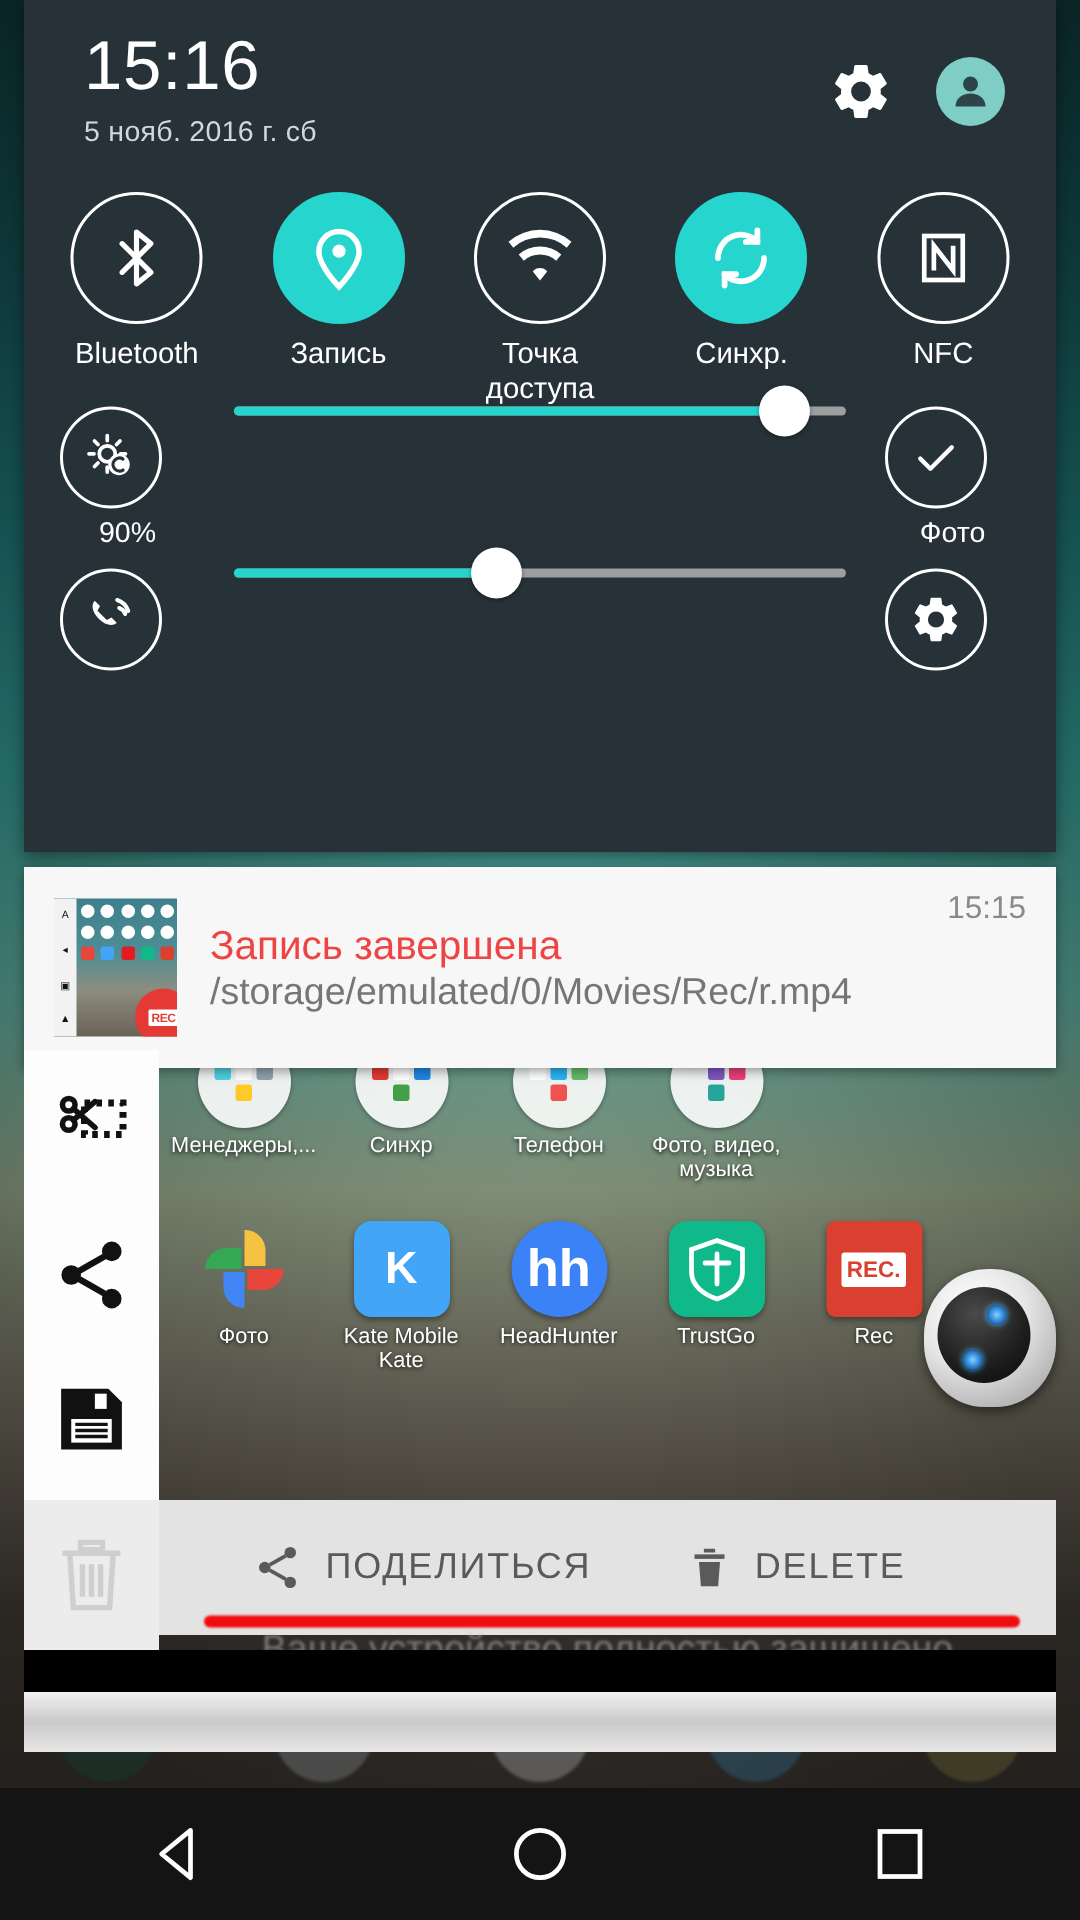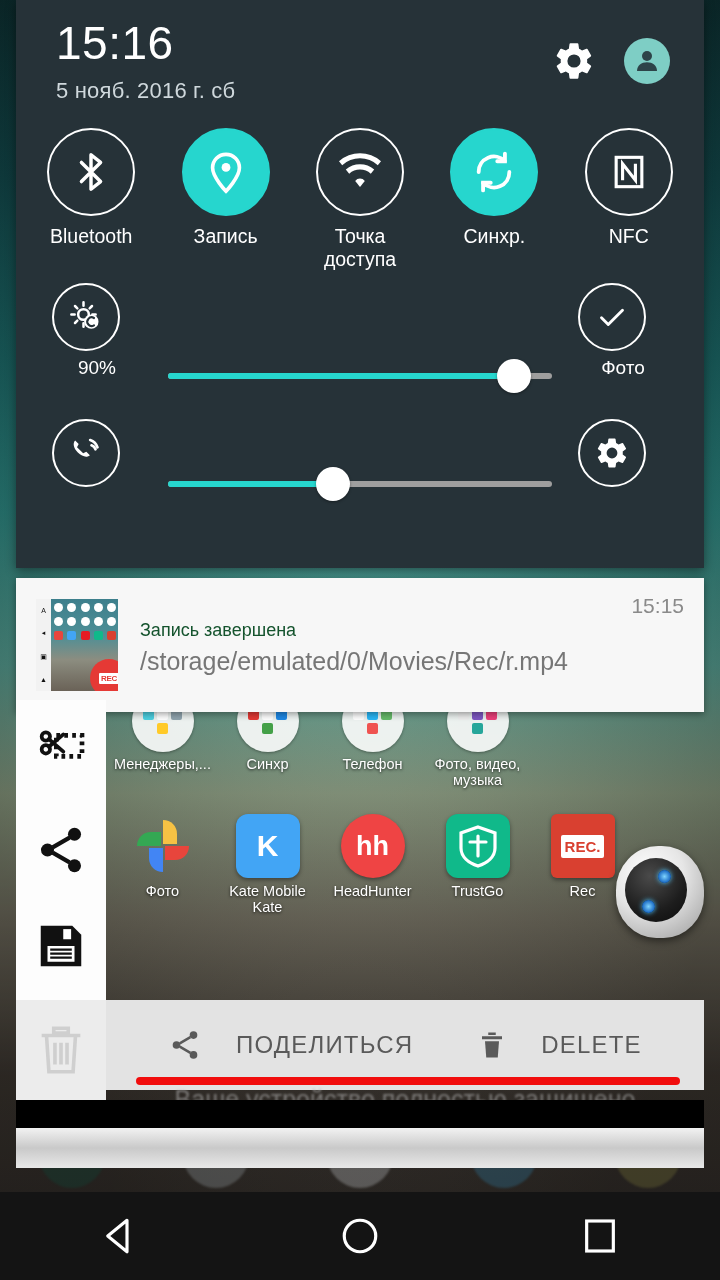--- a/index.html
+++ b/index.html
@@ -69,21 +69,21 @@
     box-shadow:0 3px 10px rgba(0,0,0,.45);
   }
   #qs-header{ height:120px; position:relative; }
   .clock{
     position:absolute; left:40px; top:18px;
     color:#ffffff; font-size:46px; line-height:50px; font-weight:300;
     letter-spacing:.5px;
   }
   .date{
     position:absolute; left:40px; top:78px;
-    color:#cfd8dc; font-size:22px; letter-spacing:.2px;
+    color:#cfd8dc; font-size:19px; letter-spacing:.2px;
   }
   .hdr-icons{ position:absolute; right:34px; top:38px; display:flex; align-items:center; gap:28px; }
   .gear-btn{ width:44px;height:44px; }
   .avatar{
     width:46px;height:46px;border-radius:50%;
     background:#7ecec5; display:flex;align-items:center;justify-content:center;
   }
 
   
   #qs-toggles{ display:flex; padding:8px 8px 0 8px; }
@@ -92,21 +92,21 @@
     width:88px;height:88px;border-radius:50%;
     margin:0 auto 9px auto;
     display:flex;align-items:center;justify-content:center;
     border:2px solid #ffffff;
   }
   .tog-circ.on{ background:#26d6ce; border-color:#26d6ce; }
   .tog-lbl{ color:#fff; font-size:19.5px; line-height:23px; }
 
   
   .slider-row{
-    display:flex; align-items:flex-end; height:108px; padding:0 36px;
+    display:flex; align-items:flex-start; height:108px; padding:0 24px;
   }
   .sl-circ{
     width:68px;height:68px;border-radius:50%;
     border:2px solid #fff; display:flex;align-items:center;justify-content:center;
     flex:none;
   }
   .sl-side{ width:90px; text-align:center; flex:none; }
   .sl-side .cap{ color:#fff; font-size:19px; margin-top:6px; display:block; }
   .track{
     flex:1; height:6px; background:#9e9e9e; margin:0 26px;
@@ -142,21 +142,21 @@
   .rec-badge{
     position:absolute; right:-10px; bottom:-6px;
     width:38px;height:38px;border-radius:50%;background:#e53935;
     display:flex;align-items:center;justify-content:center;
   }
   .rec-badge b{
     color:#fff;font-size:8px;background:#fff;color:#e53935;
     padding:1px 2px;border-radius:1px;letter-spacing:-.3px;
   }
   #notif-text{ flex:1; min-width:0; }
-  .n-title{ font-size:18px; color:#14532d; line-height:32px; }
+  .n-title{ font-size:27px; color:#ef4444; line-height:32px; }
   .n-body{ font-size:25px; color:#767676; line-height:30px; white-space:nowrap; }
   .n-time{ font-size:21px; color:#8a8a8a; flex:none; align-self:flex-start; margin-top:16px; }
 
   
   #edit-sidebar{
     position:absolute; left:16px; top:700px; width:90px; height:300px;
     background:#fdfdfd; display:flex;flex-direction:column;
     align-items:center; justify-content:space-around; padding:6px 0;
   }
   #edit-sidebar .tool{ width:62px;height:62px;display:flex;align-items:center;justify-content:center; }
@@ -164,21 +164,21 @@
     position:absolute; left:16px; top:1000px; width:90px; height:100px;
     background:#ececec; display:flex;align-items:center;justify-content:center;
   }
   
   #action-bar{
     position:absolute; left:106px; top:1000px; width:598px; height:90px;
     background:#e3e3e3; display:flex; align-items:center; padding-left:62px;
   }
   .act{ display:flex; align-items:center; margin-right:64px; }
   .act span{
-    margin-left:34px; font-size:24px; color:#5a5a5a; letter-spacing:1.2px;
+    margin-left:15px; font-size:24px; color:#5a5a5a; letter-spacing:1.2px;
   }
   #red-line{
     position:absolute; left:136px; top:1077px; width:544px; height:8px;
     background:#f10d0d; border-radius:4px; filter:blur(.6px);
   }
   #secure-text{
     position:absolute; left:106px; top:1085px; width:598px;
     text-align:center; font-size:25px; color:#b8b8b8; opacity:.55;
     filter:blur(1.1px);
   }
@@ -269,21 +269,21 @@
       </div>
       <div class="home-lbl">Фото</div>
     </div>
     <div class="home-cell">
       <div class="app-ic" style="background:#42a5f5">
         <span>K</span>
       </div>
       <div class="home-lbl">Kate Mobile Kate</div>
     </div>
     <div class="home-cell">
-      <div class="app-ic" style="background:#ef4444;border-radius:50%;font-size:27px">
+      <div class="app-ic" style="background:#3b82f6;border-radius:50%;font-size:35px">
         <span>hh</span>
       </div>
       <div class="home-lbl">HeadHunter</div>
     </div>
     <div class="home-cell">
       <div class="app-ic" style="background:#10b98a;position:relative">
         <svg width="42" height="44" viewBox="0 0 42 44">
           <path d="M21 3 L38 9 V24 C38 33 30 39 21 42 C12 39 4 33 4 24 V9 Z" fill="none" stroke="#fff" stroke-width="3.2"></path>
           <path d="M21 12 V32 M13 18 H29" stroke="#fff" stroke-width="3.2" stroke-linecap="round"></path>
         </svg>

